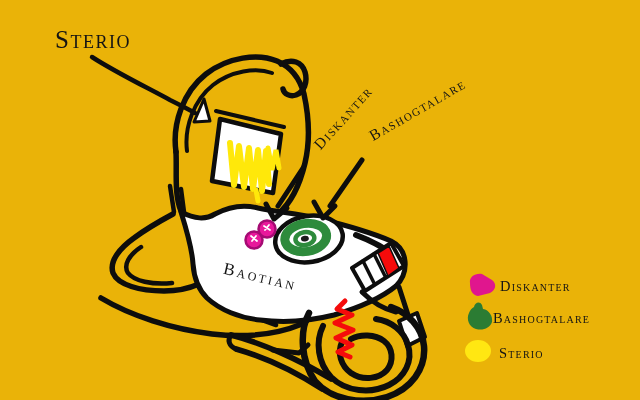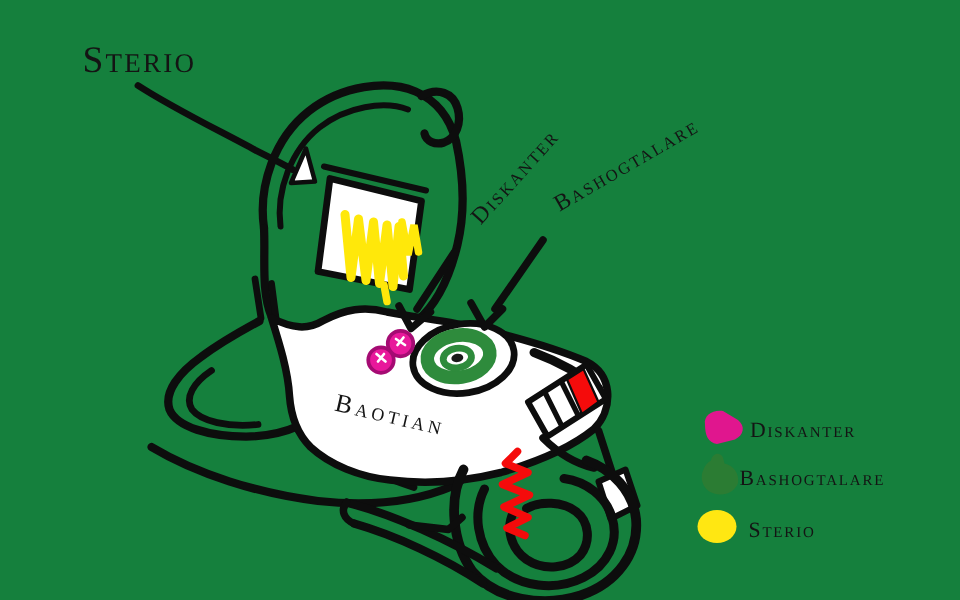--- a/index.html
+++ b/index.html
@@ -1,16 +1,16 @@
 <!DOCTYPE html>
 <html><head>
 <meta charset="utf-8">
 <style>
   html,body{margin:0;padding:0;background:#ffffff;}
-  .canvas{position:relative;width:640px;height:400px;background:#15803d;overflow:hidden;}
+  .canvas{position:relative;width:640px;height:400px;background:#eab308;overflow:hidden;}
   svg{display:block;}
   .sc-text{
     font-family:"Liberation Serif","DejaVu Serif",serif;
     font-variant:small-caps;
     fill:#141414;
   }
   .title-label{font-size:25px;letter-spacing:1.5px;}
   .callout-label{font-size:15.5px;letter-spacing:1.5px;}
   .brand-label{font-size:17px;letter-spacing:2.5px;}
   .legend-label{font-size:14.5px;letter-spacing:1.2px;}

